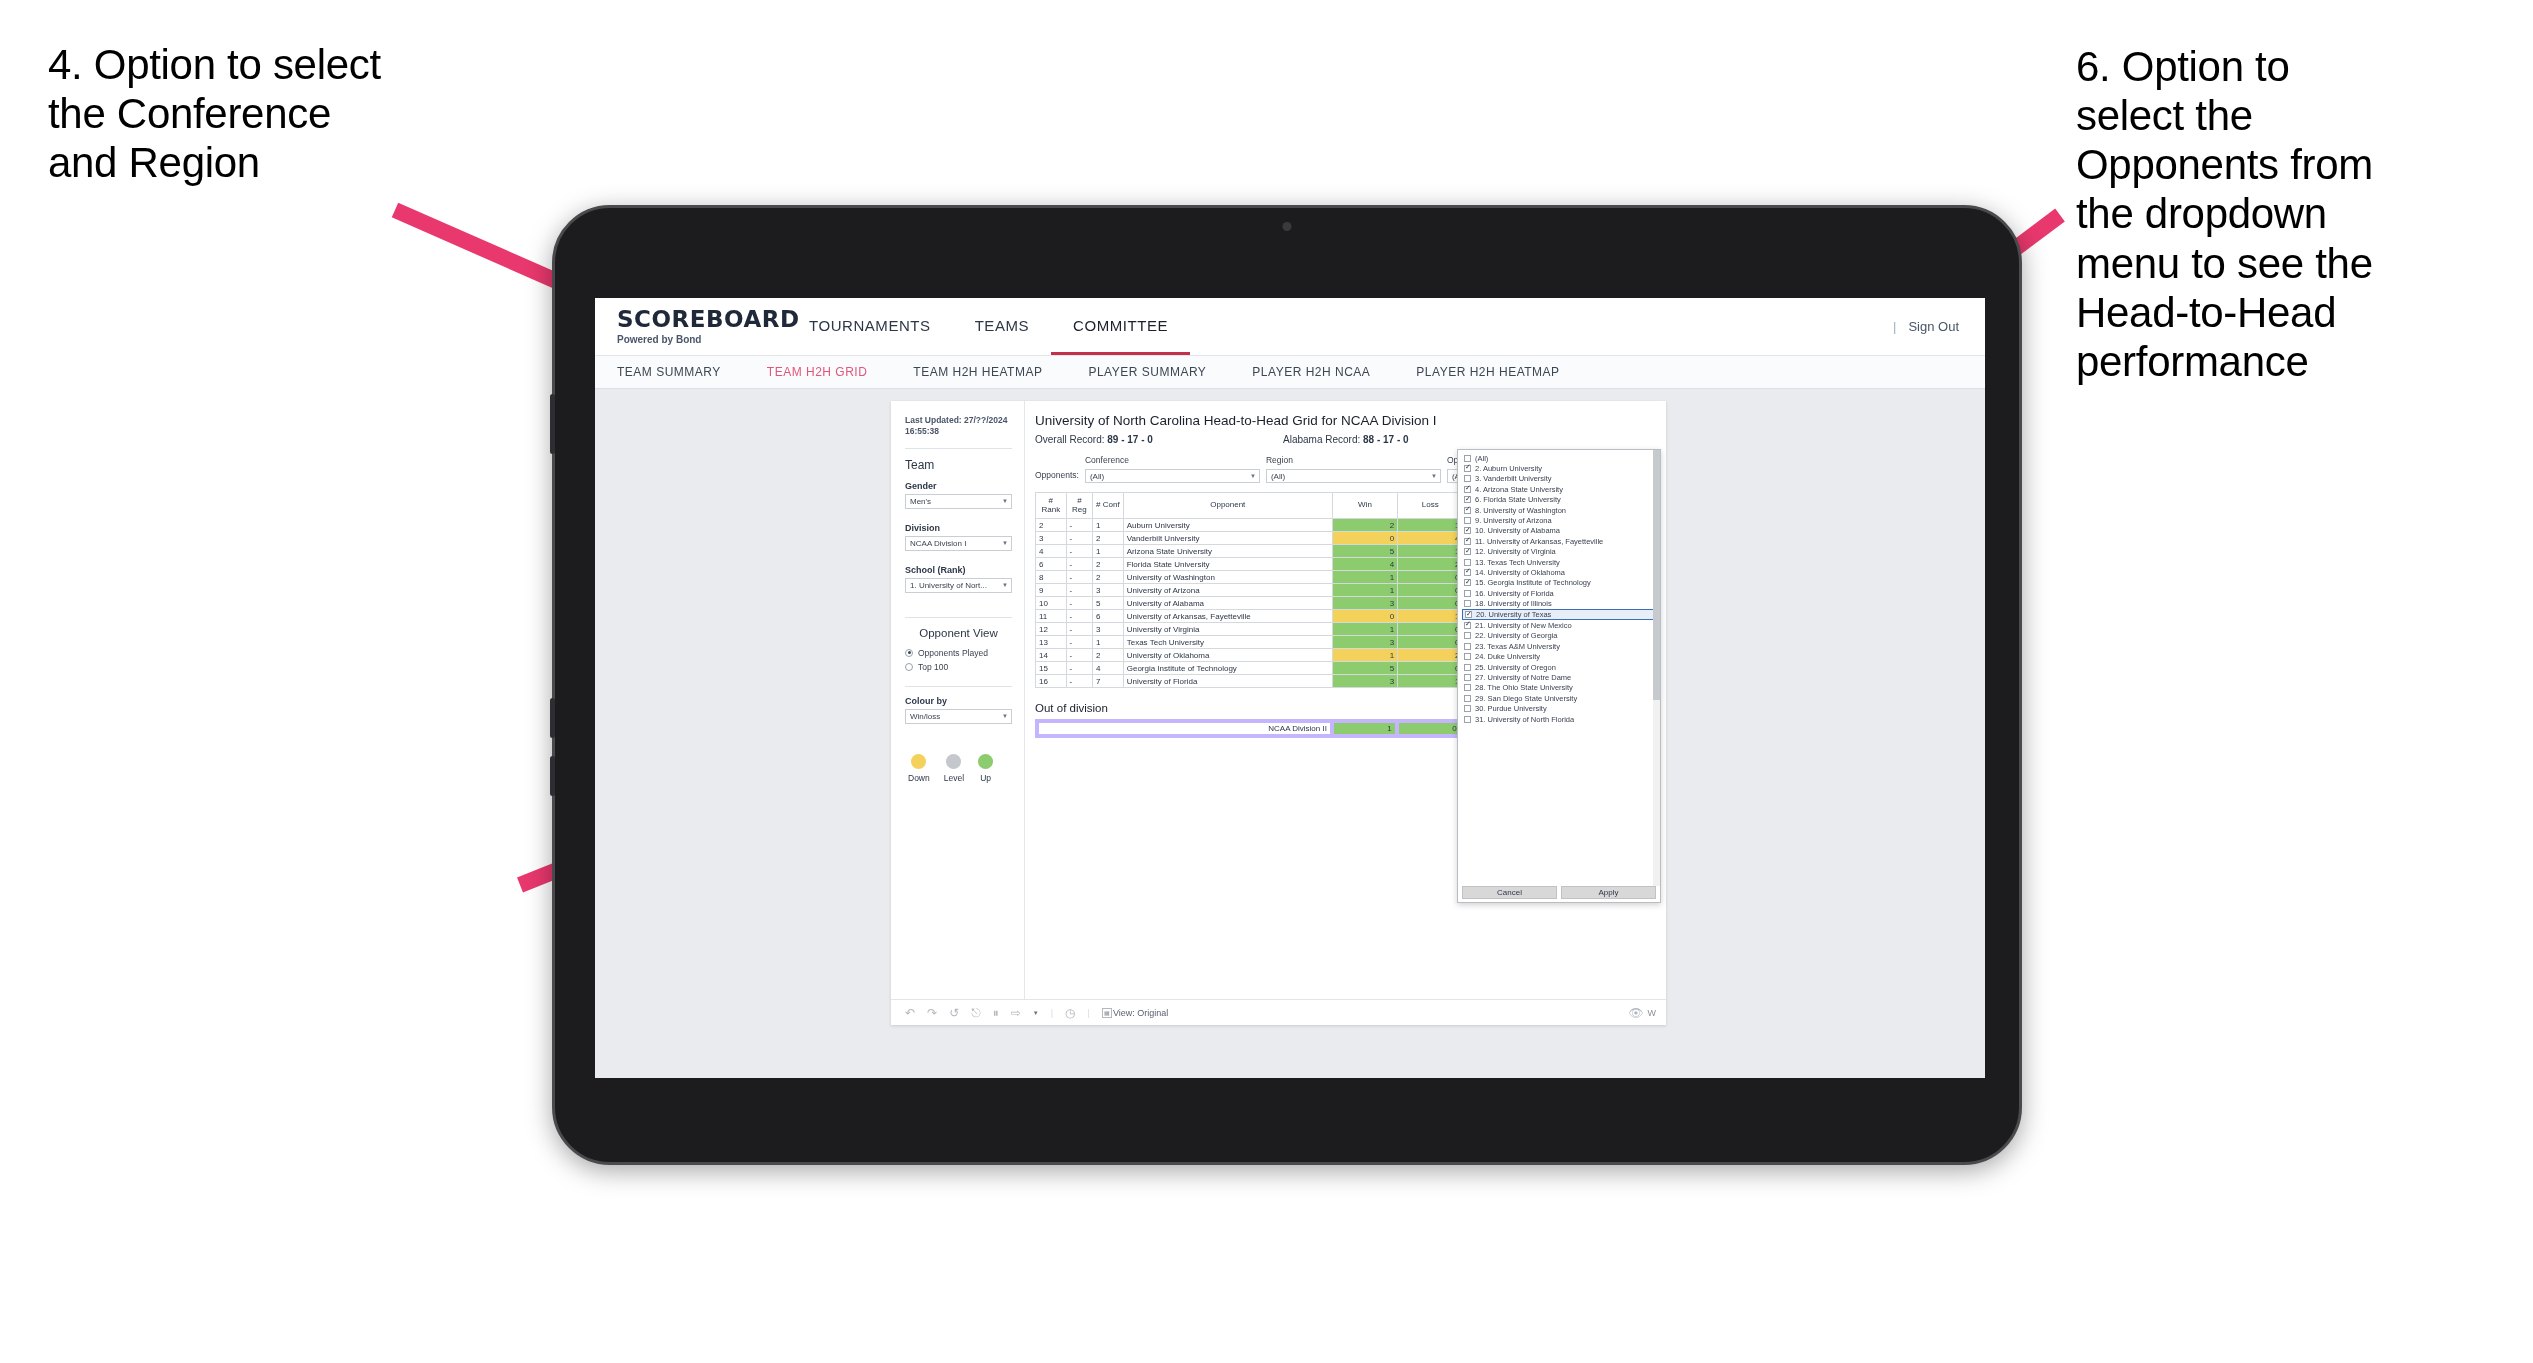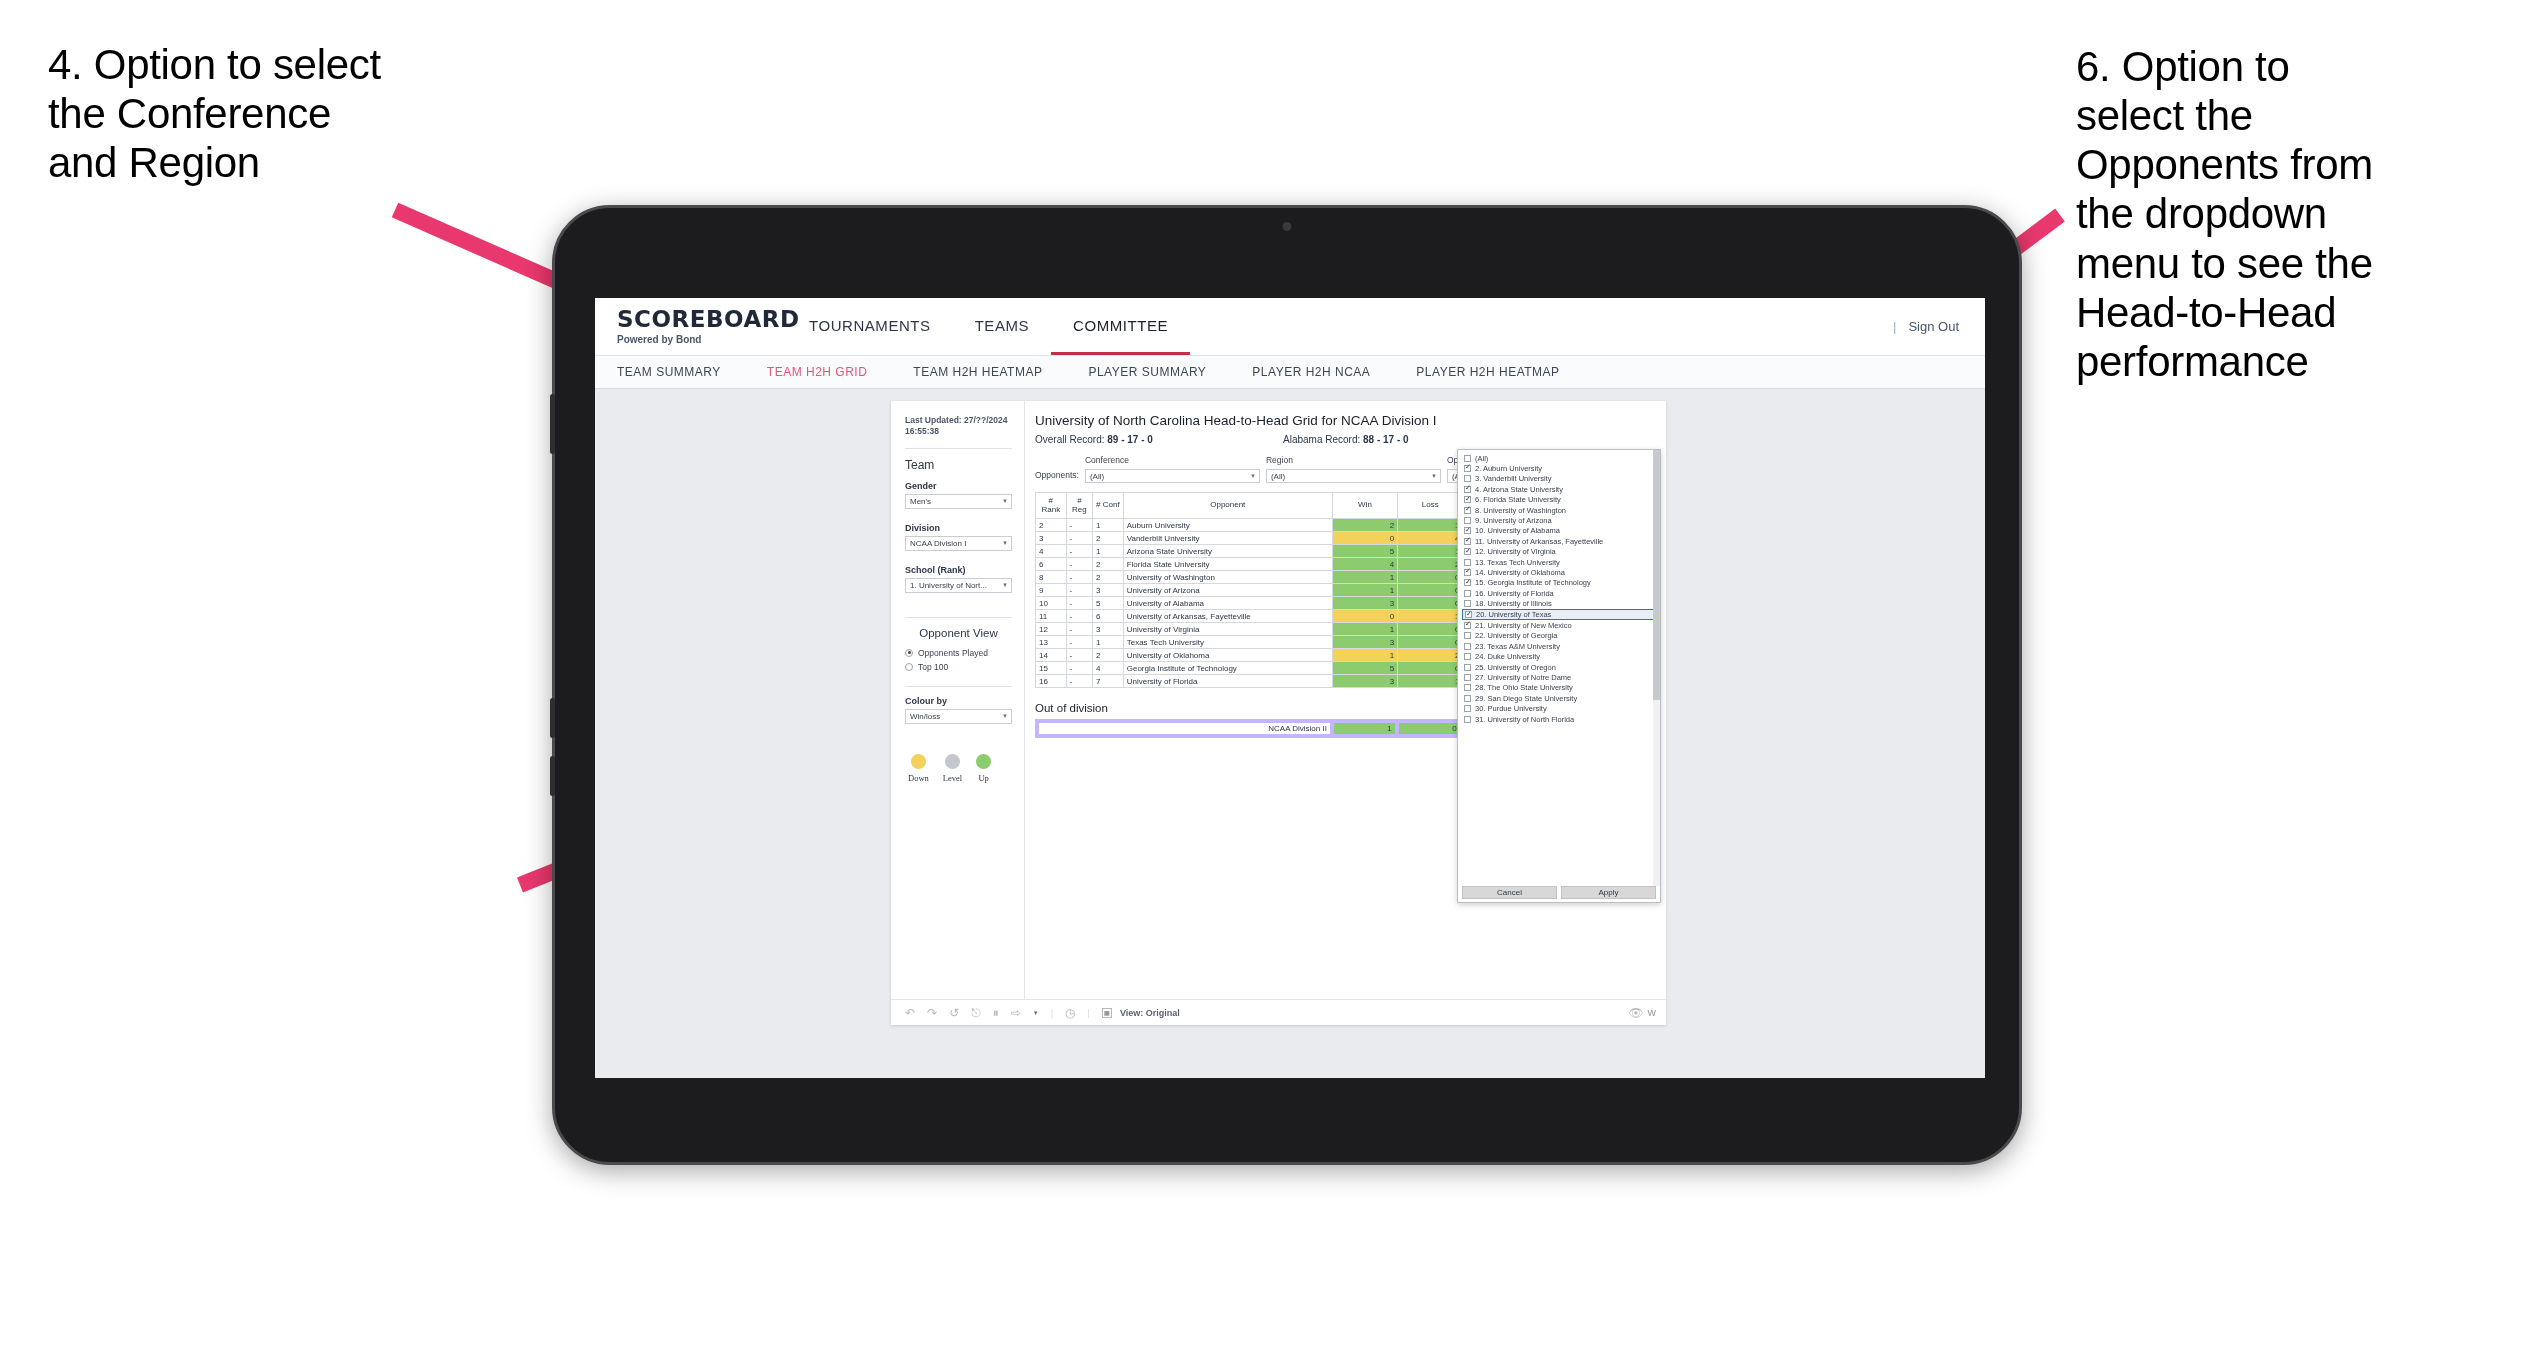--- a/index.html
+++ b/index.html
@@ -118,21 +118,21 @@
   .caret { font-size: 6px; color: #6b7280; }
 
   .radio-row { display: flex; align-items: center; gap: 5px; margin-bottom: 4px; cursor: pointer; }
   .radio { width: 8px; height: 8px; border: 1px solid #9aa2ad; border-radius: 50%; background: #fff; position: relative; }
   .radio.on::after { content: ""; position: absolute; left: 1.5px; top: 1.5px; width: 3px; height: 3px; border-radius: 50%; background: #3b4250; }
   .radio-lbl { font-size: 8.5px; color: #3b4250; }
 
   #legend { display: flex; gap: 14px; margin-top: 16px; padding-left: 3px; }
   .lg { display: flex; flex-direction: column; align-items: center; gap: 4px; }
   .dot { width: 15px; height: 15px; border-radius: 50%; }
-  .lg-lbl { font-size: 8.5px; color: #2d3748; font-family: Liberation Serif, serif; }
+  .lg-lbl { font-size: 8.5px; color: #2d3748; }
 
   
   #content { flex: 1; padding: 12px 0 0 10px; position: relative; min-width: 0; }
   #viz-title { font-size: 13.5px; color: #1a202c; font-weight: 400; margin-bottom: 6px; }
   #records { display: flex; font-size: 10px; color: #2d3748; margin-bottom: 10px; }
   #rec-overall { width: 248px; }
   #rec-overall b, #rec-division b { font-weight: 700; }
 
   #filters { display: flex; align-items: flex-end; gap: 6px; margin-bottom: 9px; }
   .f-inline-lbl { font-size: 8.5px; color: #3b4250; padding-bottom: 3px; }
@@ -177,21 +177,21 @@
   .dd-btn { flex: 1; background: #d8d8d8; border: 1px solid #c2c2c2; font-size: 8px; color: #2d3748;
             display: flex; align-items: center; justify-content: center; cursor: pointer; }
 
   
   #toolbar {
     height: 26px; border-top: 1px solid #e2e5e9; display: flex; align-items: center;
     padding-left: 14px; gap: 12px; font-size: 9px; color: #8b9199; background: #fff;
   }
   .tb-ic { font-size: 12px; color: #b3b8bf; cursor: pointer; }
   .tb-sep { color: #d9dce0; }
-  .tb-view { display: flex; align-items: flex-start; gap: 8px; color: #5a6270; font-size: 9px; font-weight: bold; }
+  .tb-view { display: flex; align-items: flex-start; gap: 1px; color: #5a6270; font-size: 9px; }
   .tb-box { width: 10px; height: 10px; border: 1px solid #b3b8bf; display:flex;align-items:center;justify-content:center;font-size:6px;color:#8b9199; }
   #tb-right { margin-left: auto; display: flex; align-items: center; gap: 4px; padding-right: 10px; color:#8b9199; }
 </style>
 </head>
 <body>
 
 <div id="root">
 
   <div class="annot" id="annot-4">4. Option to select
 the Conference

